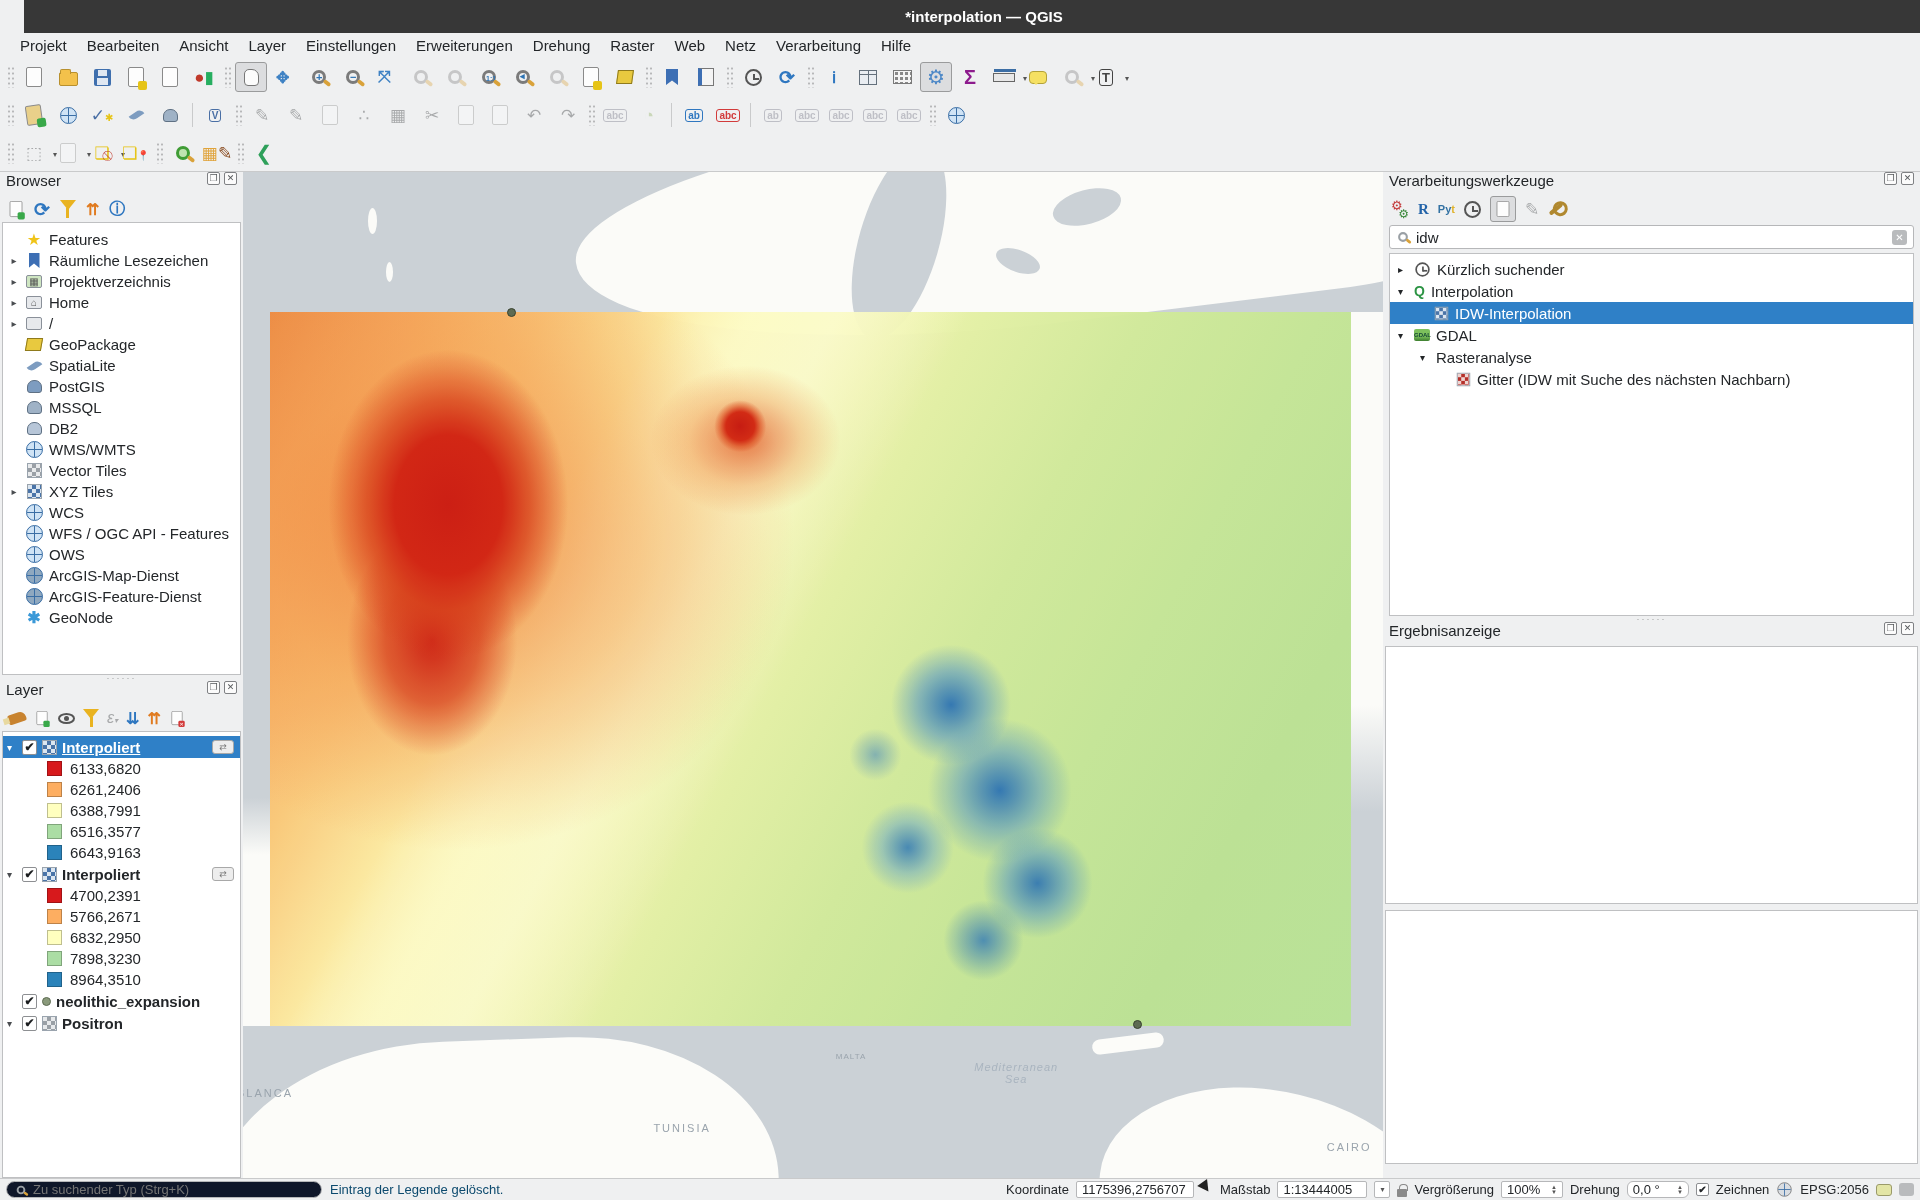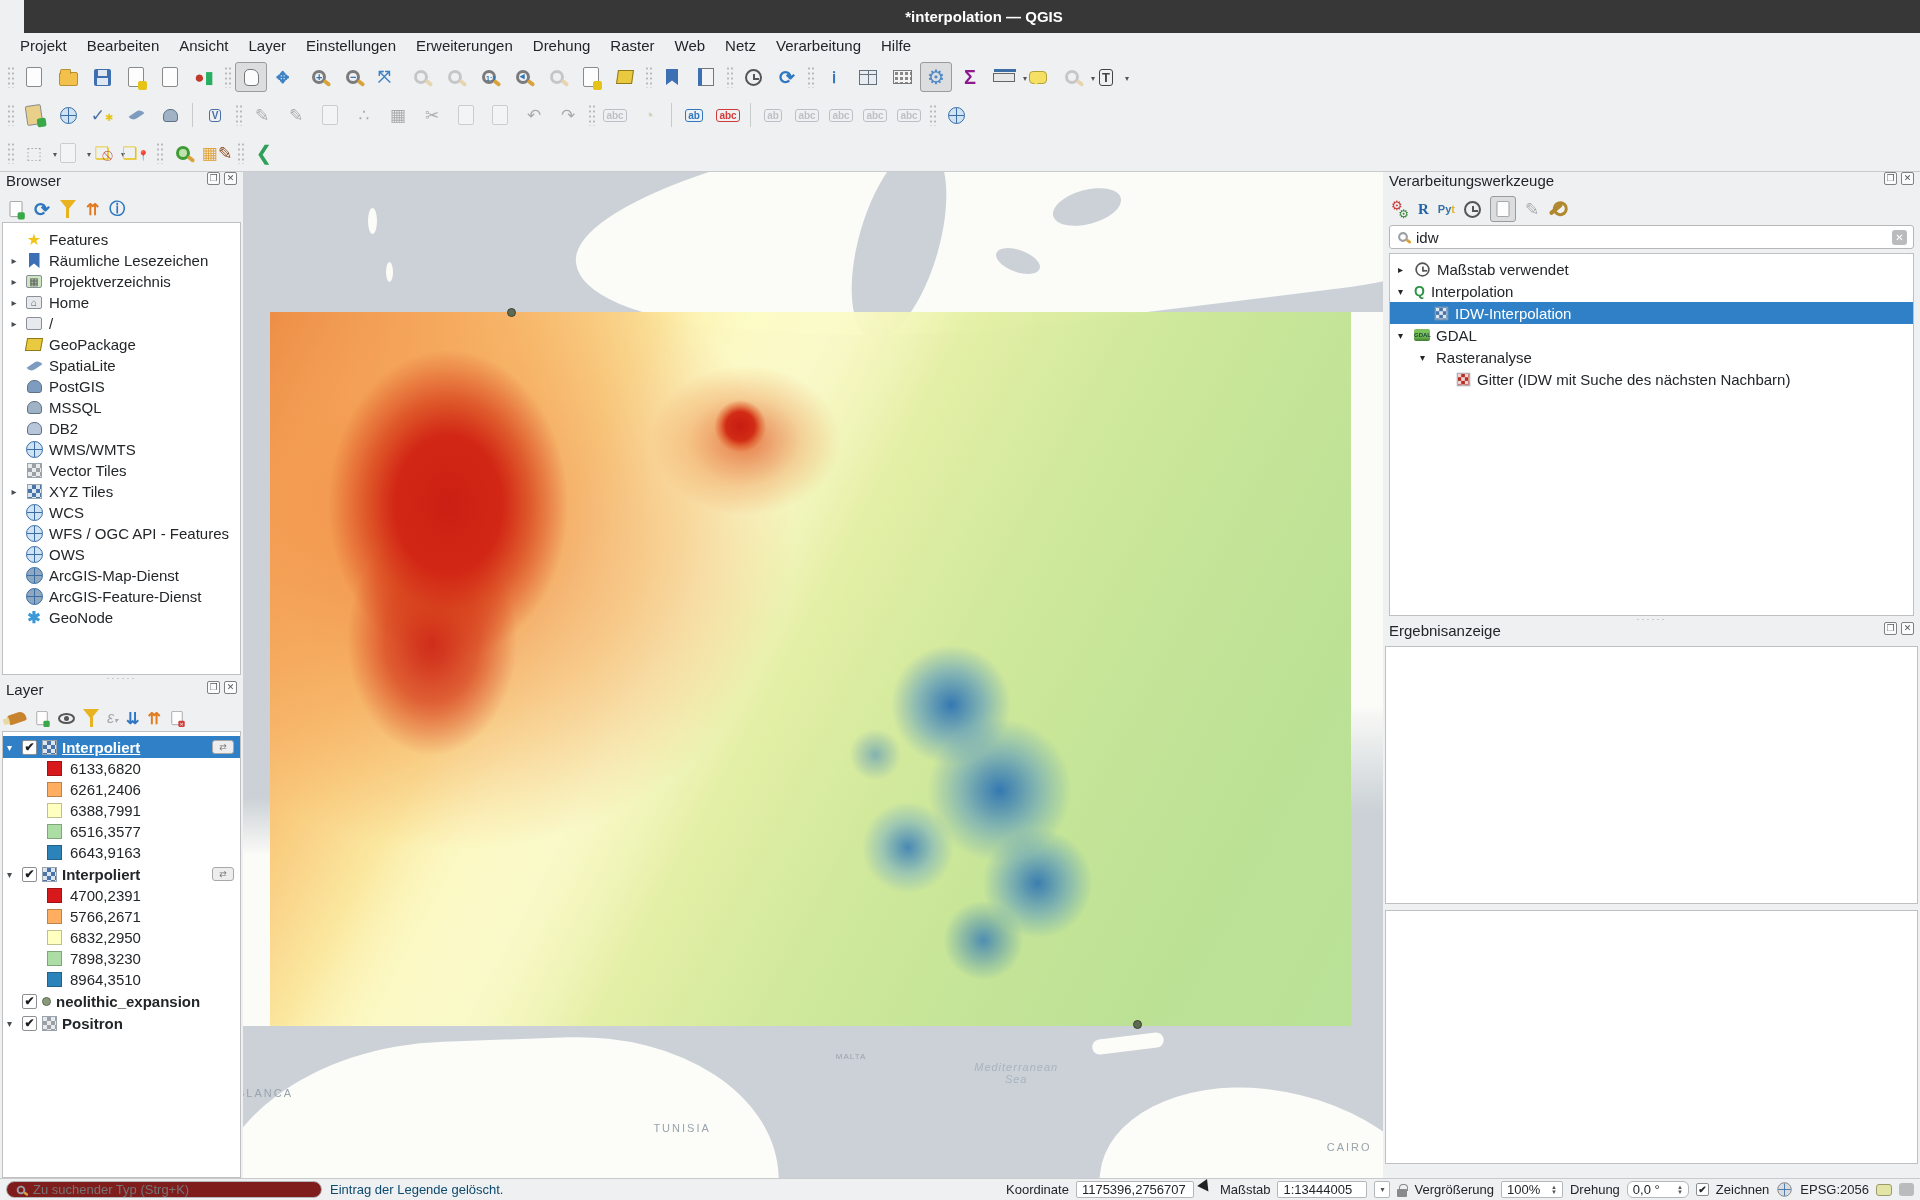--- a/index.html
+++ b/index.html
@@ -185,21 +185,21 @@
   #proc-body { flex:1; margin:0 6px 0 6px; font-size:15px; }
   .proc-row { height:22px; display:flex; align-items:center; gap:6px; padding-left:6px; white-space:nowrap;}
   .proc-row.selected { background:#2f80c7; color:#fff; }
   #results-panel { display:flex; flex-direction:column; }
   #results-body { height:258px; margin:0 2px; }
   #extra-body { flex:1; margin:6px 2px 14px 2px; background:#fff; border:1px solid #bfc0c2;}
 
   
   #statusbar { position:absolute; left:0; bottom:0; width:1920px; height:22px; background:#eff0f1;
     border-top:1px solid #c9cacb; display:flex; align-items:center; font-size:13px; color:#232629; padding:0 6px; gap:8px;}
-  #sb-search { width:316px; height:17px; background:#7f1d1d; border:1px solid #b6b7b9; border-radius:9px;
+  #sb-search { width:316px; height:17px; background:#0f172a; border:1px solid #b6b7b9; border-radius:9px;
     display:flex; align-items:center; gap:5px; padding:0 7px;}
   #sb-search .mag { transform:scale(.62); }
   #sb-search input{ flex:1; border:none; outline:none; font-size:13px; color:#8a8d90; background:transparent; font-family:"Liberation Sans",sans-serif;}
   .sb-msg { color:#0c4a6e; }
   #sb-right { margin-left:auto; display:flex; align-items:center; gap:7px; }
   .sb-field { height:17px; background:#fff; border:1px solid #b6b7b9; border-radius:2px;
     display:flex; align-items:center; padding:0 5px; font-size:13px; }
   .spin { display:flex; flex-direction:column; justify-content:center; font-size:6px; color:#555; line-height:5px; margin-left:2px;}
   .sb-check { width:13px; height:13px; background:#fff; border:1px solid #8d8f92; border-radius:2px;
     font-size:10px; line-height:11px; text-align:center; font-weight:bold;}
@@ -749,21 +749,21 @@
     <div id="proc-search">
       <div class="mag" style="transform:scale(.7); border-color:#9aa0a5;"></div>
       <input value="idw" style="">
       <span class="clear-ic">✕</span>
     </div>
     <div id="proc-body" class="panel-body">
       <div style="height:4px;"></div>
       <div class="proc-row" style="padding-left:8px;">
         <span class="arrow" style="width:10px; font-size:10px;">▸</span>
         <div class="clockic" style="transform:scale(.85);"></div>
-        <span>Maßstab verwendet</span>
+        <span>Kürzlich suchender</span>
       </div>
       <div class="proc-row" style="padding-left:8px;">
         <span class="arrow" style="width:10px; font-size:10px;">▾</span>
         <span class="qgis-ic">Q</span>
         <span>Interpolation</span>
       </div>
       <div class="proc-row selected" style="padding-left:44px;">
         <span class="checker" style="transform:scale(.9);"></span>
         <span>IDW-Interpolation</span>
       </div>

